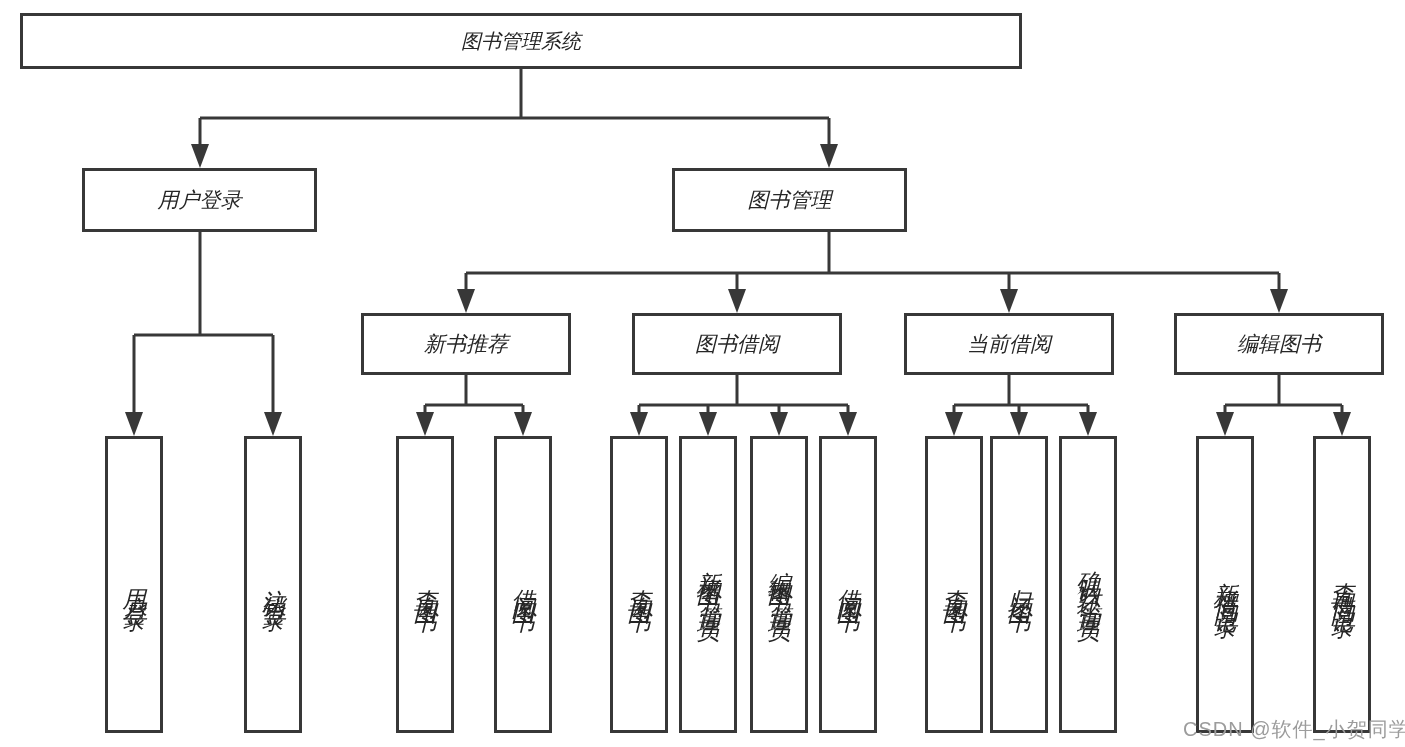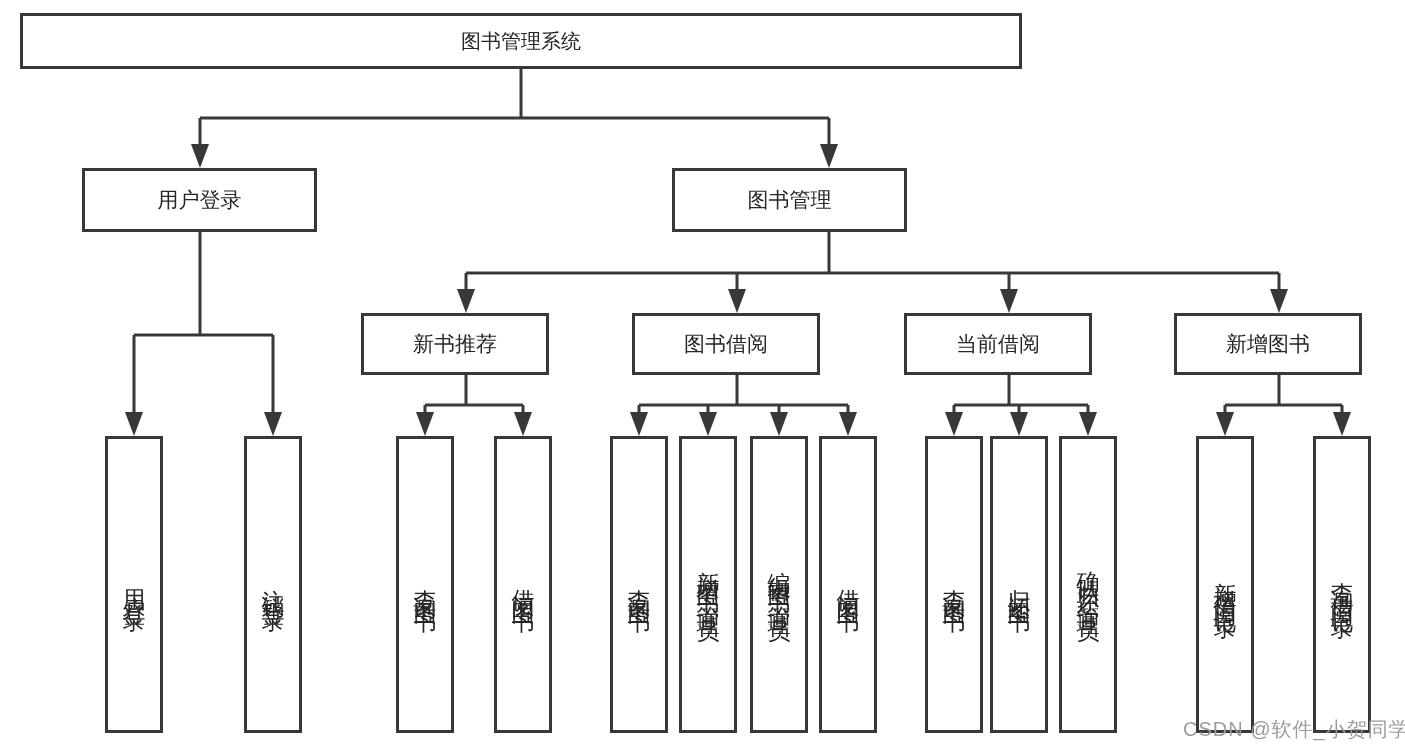--- a/index.html
+++ b/index.html
@@ -13,24 +13,25 @@
   #connectors{position:absolute;left:0;top:0;z-index:1;}
   .box{
     position:absolute;
     background:#fff;
     border:3px solid #383838;
     box-sizing:border-box;
     display:flex;align-items:center;justify-content:center;
     color:#262626;
     z-index:2;
     text-align:center;
+    font-style:italic;
   }
   .root{left:20px;top:13px;width:1002px;height:56px;font-size:20px;}
   .lvl2{top:168px;width:235px;height:64px;font-size:21px;}
-  .lvl3{top:313px;width:188px;height:62px;font-size:21px;}
+  .lvl3{top:313px;width:210px;height:62px;font-size:21px;}
   .leaf{top:436px;width:58px;height:297px;font-size:23px;}
   .leaf .vtext{
     writing-mode:vertical-rl;
     letter-spacing:7px;
     line-height:1;
     white-space:nowrap;
   }
   #watermark{
     position:absolute;
     left:1183px;top:716px;
@@ -107,21 +108,21 @@
   <div class="box lvl3" style="left:361px;">
     <span>新书推荐</span>
   </div>
   <div class="box lvl3" style="left:632px;">
     <span>图书借阅</span>
   </div>
   <div class="box lvl3" style="left:904px;">
     <span>当前借阅</span>
   </div>
   <div class="box lvl3" style="left:1174px;">
-    <span>新增图书</span>
+    <span>编辑图书</span>
   </div>
 
   <div class="box leaf" style="left:105px;">
     <span class="vtext">用户登录</span>
   </div>
   <div class="box leaf" style="left:244px;">
     <span class="vtext">注销登录</span>
   </div>
 
   <div class="box leaf" style="left:396px;">

